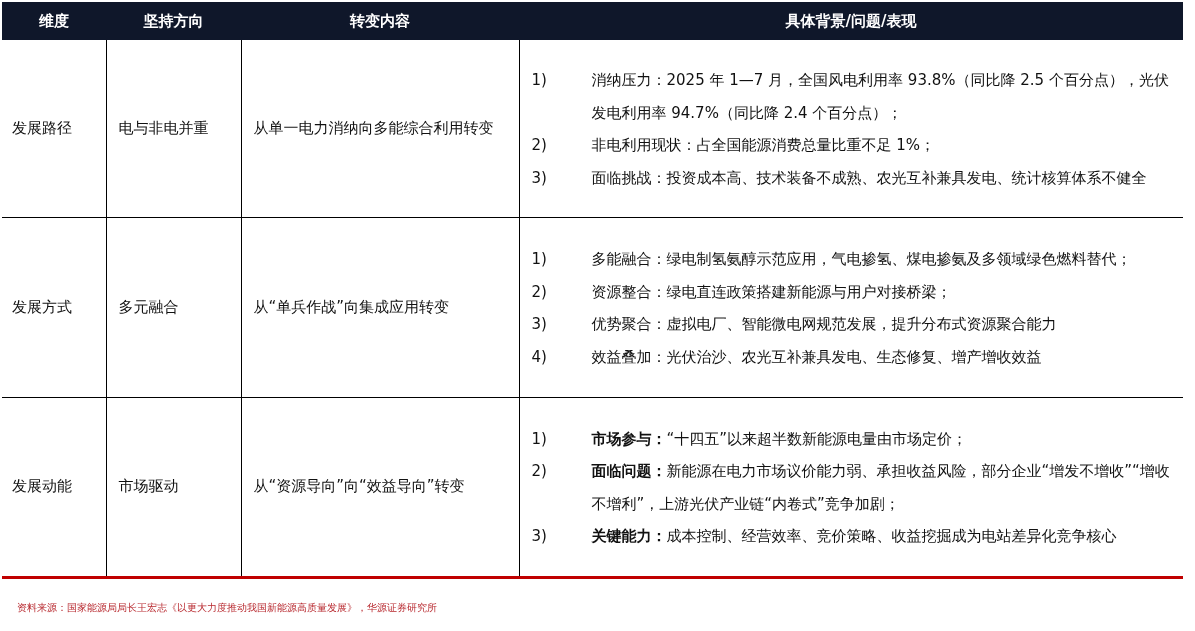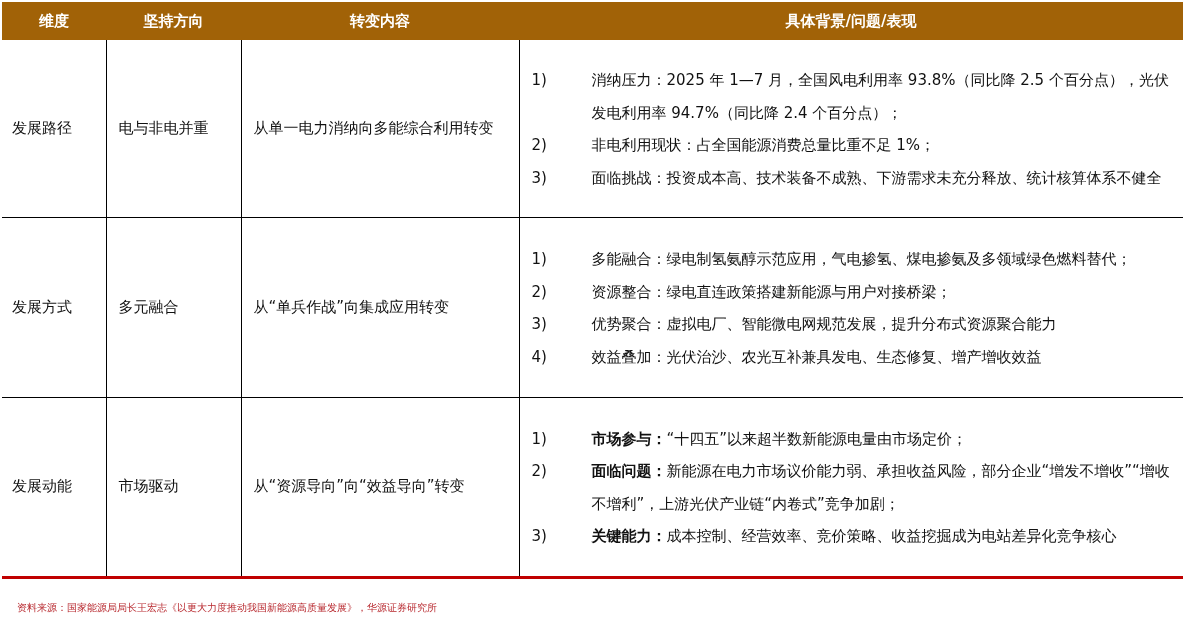--- a/index.html
+++ b/index.html
@@ -1,19 +1,19 @@
 <!DOCTYPE html>
 <html><head>
 <meta charset="utf-8">
 <style>
   html, body { margin:0; padding:0; background:#ffffff; }
   body { width:1195px; height:631px; position:relative; overflow:hidden;
          font-family:"DejaVu Sans","Liberation Sans",sans-serif; color:#111; }
   .tbl { position:absolute; left:2px; top:2px; width:1181px; border-collapse:collapse; table-layout:fixed; }
-  .tbl th { background:#a16207; color:#fff; font-weight:bold; font-size:15px; height:38px; padding:0; text-align:center; }
+  .tbl th { background:#0f172a; color:#fff; font-weight:bold; font-size:15px; height:38px; padding:0; text-align:center; }
   .tbl td { font-size:15px; vertical-align:middle; border-left:1px solid #000; border-right:1px solid #000; border-bottom:1.5px solid #000; padding:0; }
   .tbl tr td:first-child { border-left:none; }
   .tbl tr td:last-child { border-right:none; }
   .tbl tr.last td { border-bottom:3px solid #c00000; }
   .c1 { padding-left:10px !important;margin-top:28px; }
   .c2 { padding-left:12px !important; }
   .c3 { padding-left:12px !important; padding-right:10px !important; line-height:37px; }
   .c4 { padding:6px 10px 4px 12px !important; }
   .item { display:flex; line-height:32.5px; }
   .num { width:52px; flex:0 0 52px; }
@@ -48,21 +48,21 @@
         <div class="item">
             <span class="num">1)</span>
             <span class="txt"><span class="lbl">消纳压力：</span><span>2025 年 1—7 月，全国风电利用率 93.8%（同比降 2.5 个百分点），光伏发电利用率 94.7%（同比降 2.4 个百分点）；</span></span>
           </div>
         <div class="item">
             <span class="num">2)</span>
             <span class="txt"><span class="lbl">非电利用现状：</span><span>占全国能源消费总量比重不足 1%；</span></span>
           </div>
         <div class="item">
             <span class="num">3)</span>
-            <span class="txt"><span class="lbl">面临挑战：</span><span>投资成本高、技术装备不成熟、下游需求未充分释放、统计核算体系不健全</span></span>
+            <span class="txt"><span class="lbl">面临挑战：</span><span>投资成本高、技术装备不成熟、农光互补兼具发电、统计核算体系不健全</span></span>
           </div>
       </td>
     </tr>
     <tr style="height:180px">
       <td class="c1">发展方式</td>
       <td class="c2">多元融合</td>
       <td class="c3">从“单兵作战”向集成应用转变</td>
       <td class="c4">
         <div class="item">
             <span class="num">1)</span>

